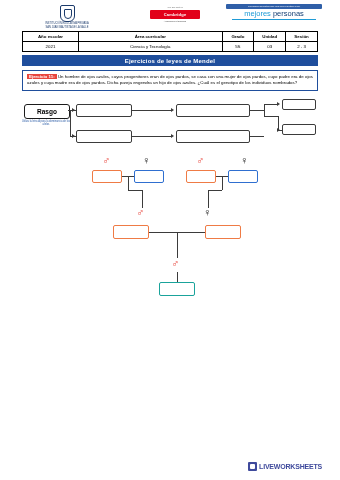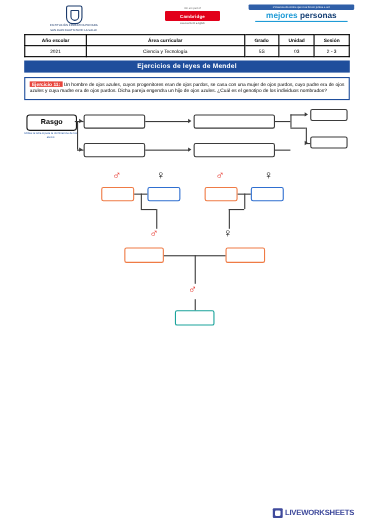--- a/index.html
+++ b/index.html
@@ -33,21 +33,21 @@
     display:block;margin:1px auto 0;width:50px;height:9px;background:#e2001a;
     border-radius:1px;color:#fff;font-size:4px;line-height:9px;font-weight:bold;
     letter-spacing:.2px;
   }
   .logo-mid .sub{font-size:2.5px;color:#555;margin-top:1px;}
   .logo-right{position:absolute;right:18px;top:0px;width:96px;text-align:center;}
   .logo-right .band{
     background:#2f5fa8;color:#fff;font-size:2.5px;padding:1px 2px;border-radius:1px;
     line-height:1.2;
   }
-  .logo-right .mp{color:#1f9bd6;font-size:7.5px;font-weight:bold;line-height:1;margin-top:1px;}
+  .logo-right .mp{color:#1f9bd6;font-size:7.5px;font-weight:normal;line-height:1;margin-top:1px;}
   .logo-right .mp .dark{color:#153f74;}
   .logo-right .rule{height:1.5px;background:#1f9bd6;margin:1px 6px 0;}
 
   
   table.info{
     position:absolute;left:22px;top:31px;width:296px;
     border-collapse:collapse;font-size:4.4px;text-align:center;
   }
   table.info td,table.info th{border:.6px solid #000;padding:2px 1px;}
   table.info .hd{font-weight:bold;background:#fff;}

